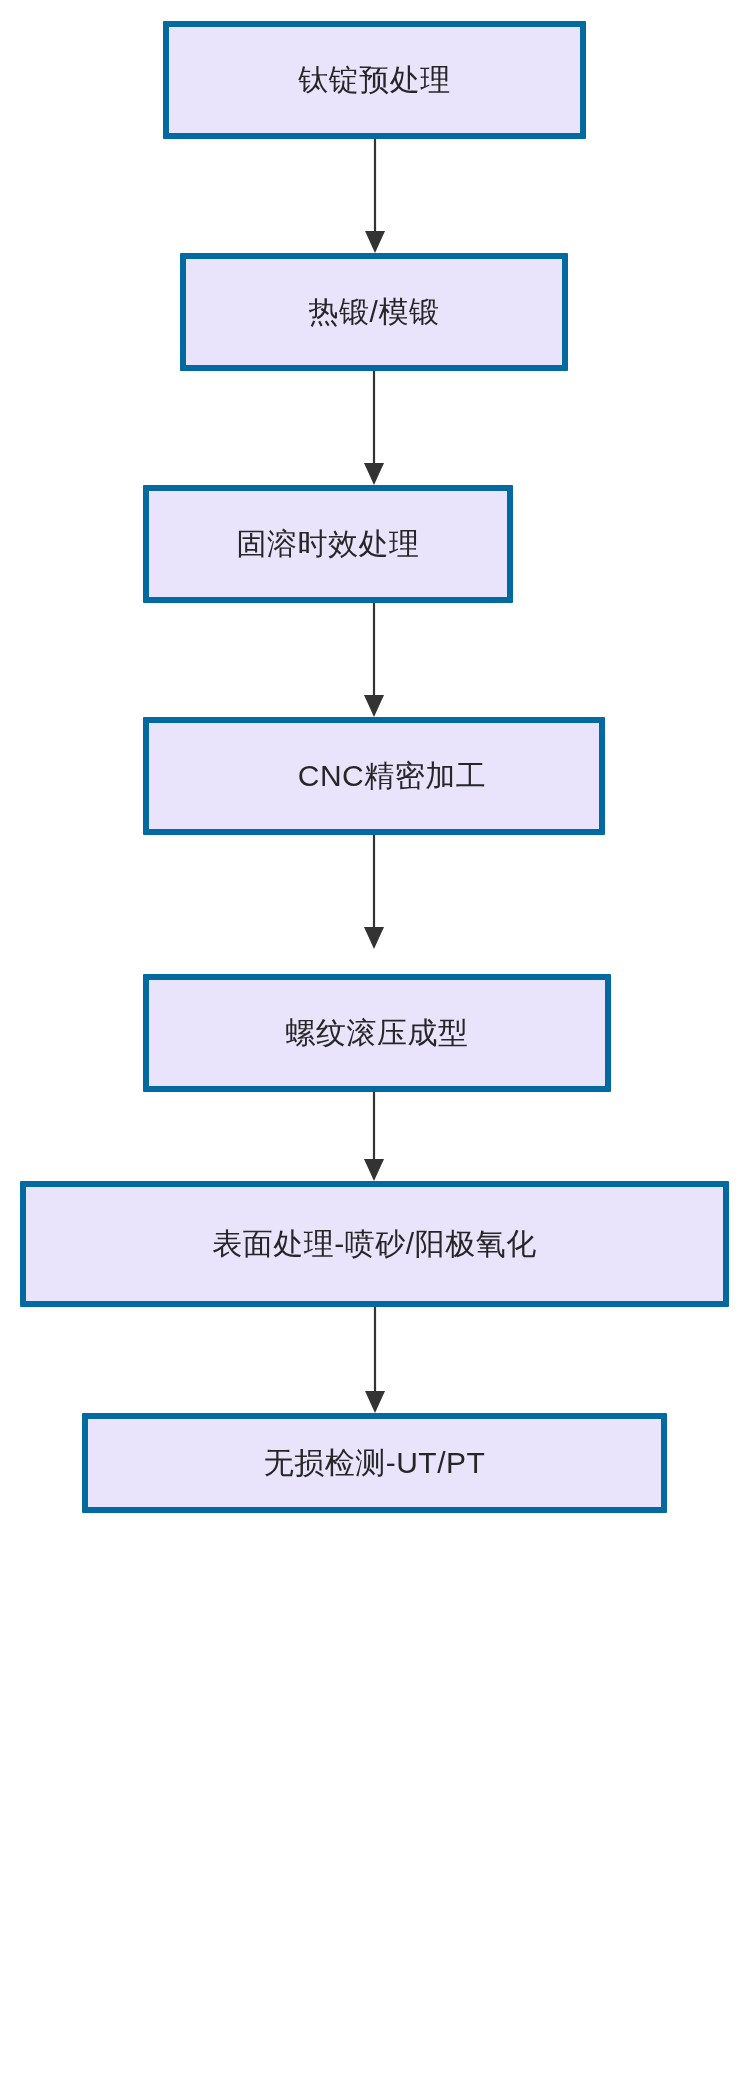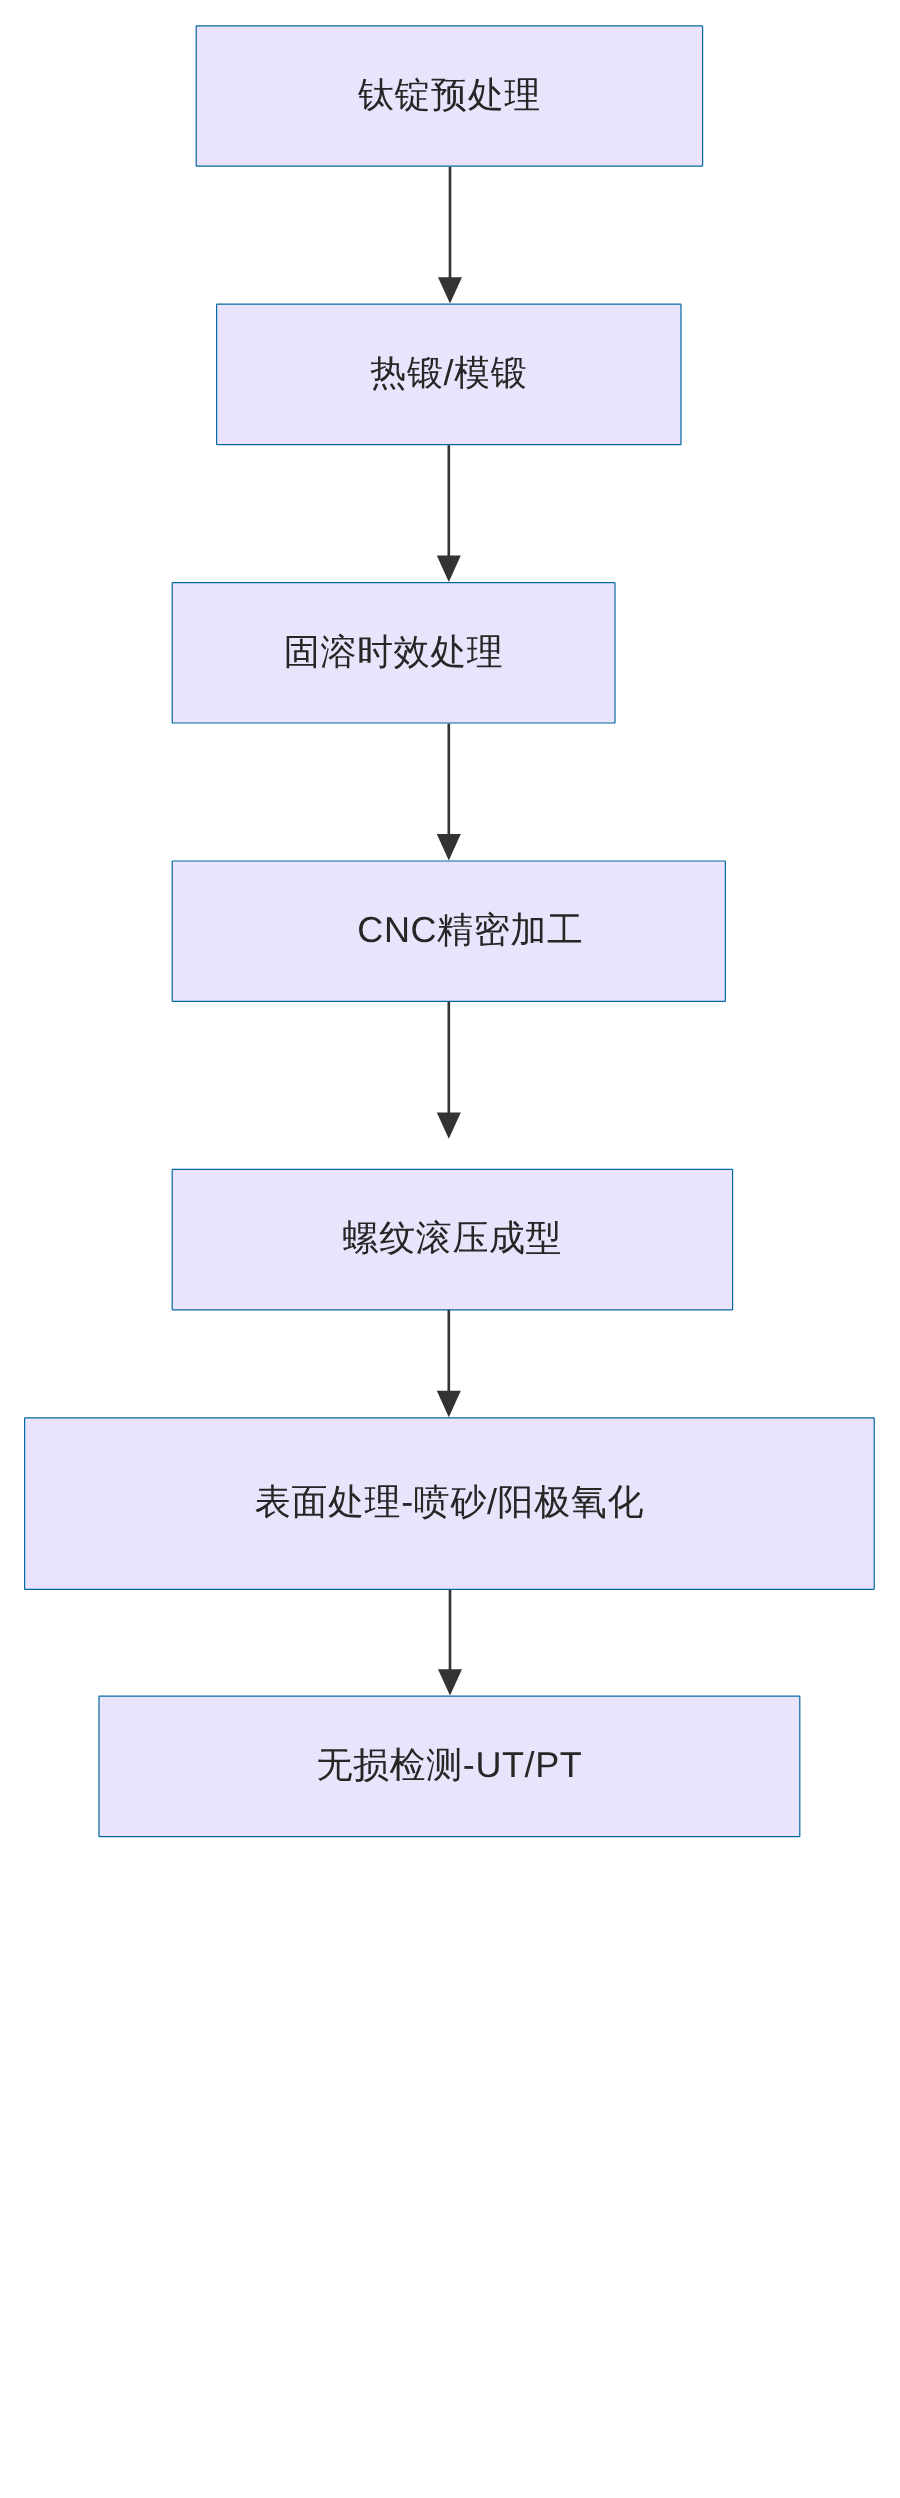--- a/index.html
+++ b/index.html
@@ -16,21 +16,21 @@
   #flow-root {
     position: relative;
     width: 750px;
     height: 2082px;
     background: #ffffff;
   }
   .node {
     position: absolute;
     box-sizing: border-box;
     background: #e9e4fb;
-    border: 1px solid #0369a1;
+    border: 6px solid #0369a1;
     border-radius: 1px;
     display: flex;
     align-items: center;
     justify-content: center;
     color: #262626;
     font-size: 30px;
     line-height: 1.25;
     letter-spacing: 0.5px;
     white-space: nowrap;
     font-family: "Liberation Sans", "DejaVu Sans", sans-serif;
@@ -86,21 +86,21 @@
   </div>
 
   <div class="node" id="node-n4" style="left: 143px; top: 717px; width: 462px; height: 118px; padding-left: 36px;">
     <span class="node-label">CNC精密加工</span>
   </div>
 
   <div class="node" id="node-n5" style="left: 143px; top: 974px; width: 468px; height: 118px;">
     <span class="node-label">螺纹滚压成型</span>
   </div>
 
-  <div class="node" id="node-n6" style="left: 20px; top: 1181px; width: 709px; height: 144px;">
+  <div class="node" id="node-n6" style="left: 20px; top: 1181px; width: 709px; height: 126px;">
     <span class="node-label">表面处理-喷砂/阳极氧化</span>
   </div>
 
-  <div class="node" id="node-n7" style="left: 82px; top: 1413px; width: 585px; height: 118px;">
+  <div class="node" id="node-n7" style="left: 82px; top: 1413px; width: 585px; height: 100px;">
     <span class="node-label">无损检测-UT/PT</span>
   </div>
 
 </div>
 
 </body></html>

